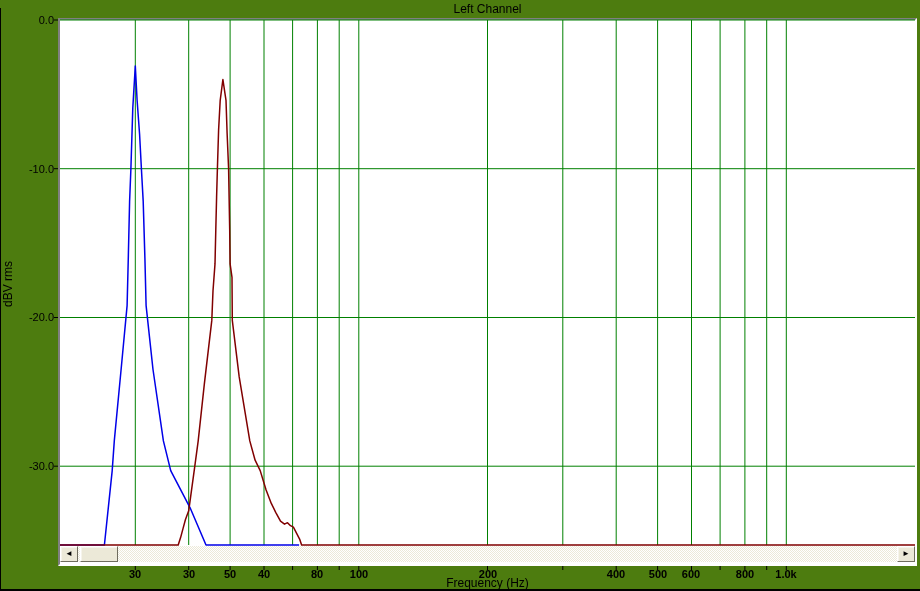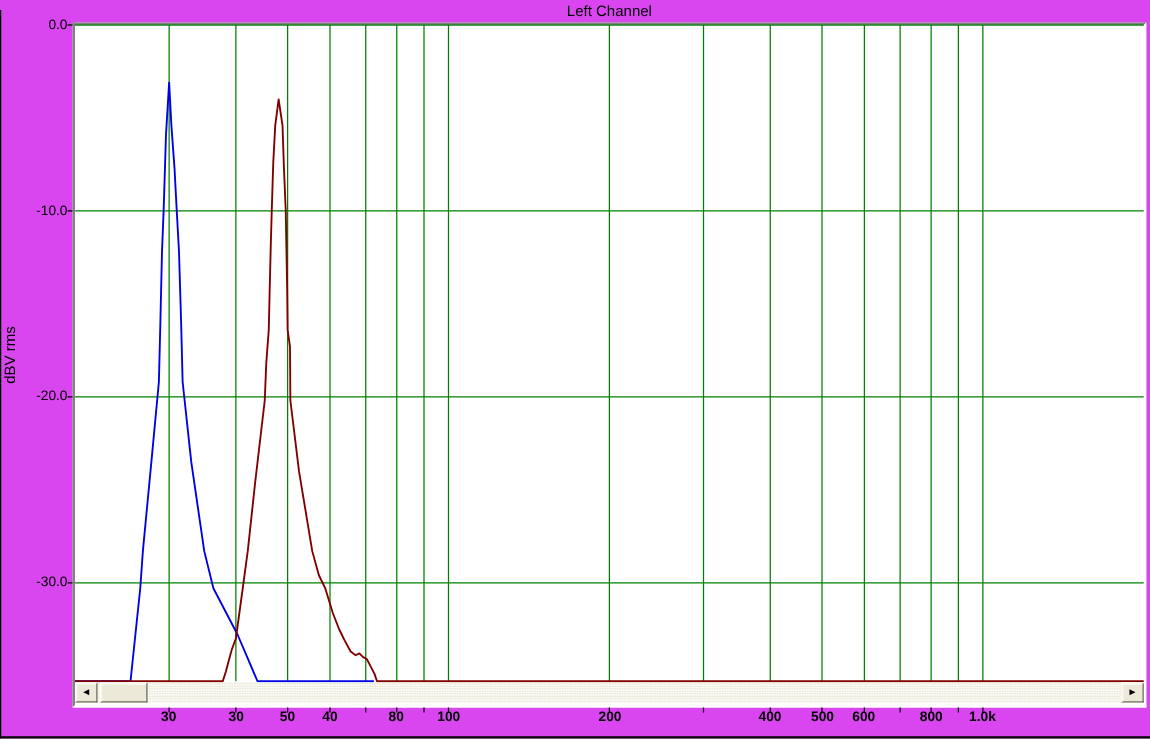--- a/index.html
+++ b/index.html
@@ -1,18 +1,18 @@
 <!DOCTYPE html>
 <html><head>
 <meta charset="utf-8">
 <style>
   html,body{margin:0;padding:0;background:#ECE9D8;}
   *{box-sizing:border-box;}
   .screen{
-    position:relative;width:920px;height:591px;background:#d946ef;
+    position:relative;width:920px;height:591px;background:#4d7c0f;
     font-family:"Liberation Sans",sans-serif;color:#000;overflow:hidden;
   }
   .edge-left{position:absolute;left:0;top:8px;width:1px;height:583px;background:#000;}
   .edge-bottom{position:absolute;left:0;bottom:0;width:920px;height:2px;background:#000;}
   .chart-title{
     position:absolute;left:58px;top:2px;width:859px;height:15px;
     text-align:center;font-size:12px;line-height:15px;
   }
   .plot-frame{
     position:absolute;left:58px;top:18px;width:859px;height:548px;
@@ -127,19 +127,20 @@
       <div class="tick-label-x" style="left: 359px; top: 568px;">100</div>
       <div class="tick-label-x" style="left: 488px; top: 568px;">200</div>
       <div class="tick-label-x" style="left: 563px; top: 568px; margin-top: 36px;">300</div>
       <div class="tick-label-x" style="left: 616px; top: 568px;">400</div>
       <div class="tick-label-x" style="left: 658px; top: 568px;">500</div>
       <div class="tick-label-x" style="left: 691px; top: 568px;">600</div>
       <div class="tick-label-x" style="left: 745px; top: 568px;">800</div>
       <div class="tick-label-x" style="left: 786px; top: 568px;">1.0k</div>
     </div>
 
+  <div class="x-axis-title">Frequency (Hz)</div>
 
   <div class="scrollbar">
     <button class="sb-btn sb-left"><span>◄</span></button>
     <button class="sb-btn sb-thumb"></button>
     <button class="sb-btn sb-right"><span>►</span></button>
   </div>
 </div>
 
 </body></html>

